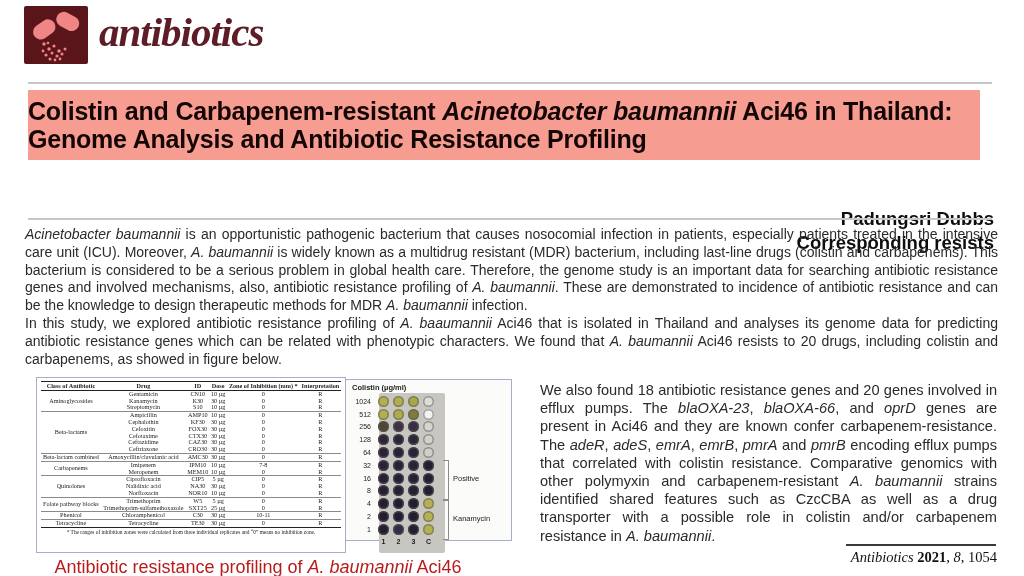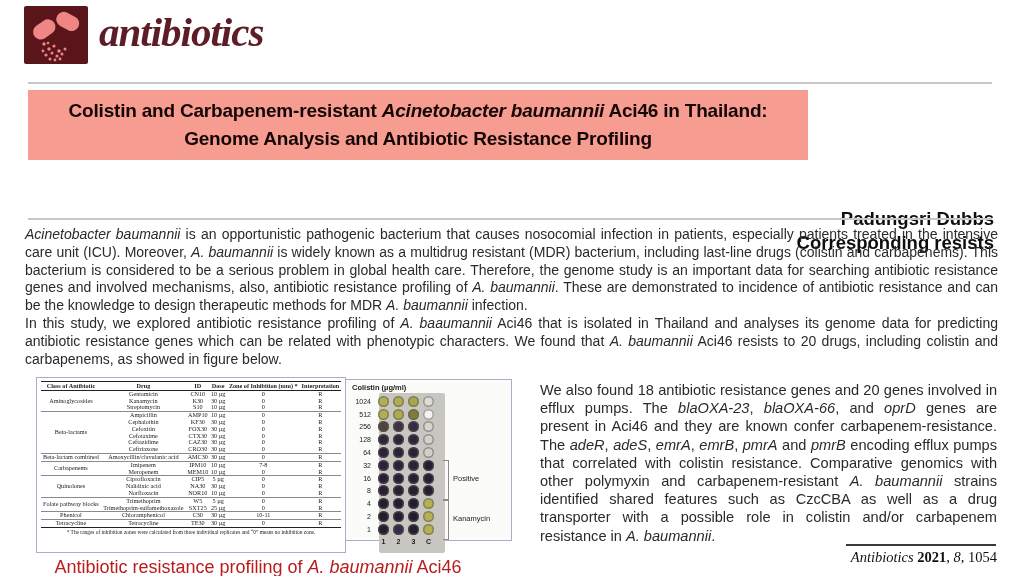--- a/index.html
+++ b/index.html
@@ -10,23 +10,23 @@
   .logo-box{position:absolute;left:24px;top:6px;width:64px;height:58px;background:#5a151b;border-radius:2px;}
   .logo-text{position:absolute;left:99px;top:8px;font-family:"Liberation Serif",serif;
              font-style:italic;font-weight:bold;font-size:41px;color:#5e1c26;letter-spacing:-1px;}
   .meta{position:absolute;right:124px;top:15px;text-align:right;font-size:13.5px;line-height:17.5px;color:#54565c;}
   .mdpi{position:absolute;right:13px;top:11px;width:100px;height:58px;}
 
   .rule{position:absolute;left:28px;width:964px;height:2px;background:#c7c7c7;}
   #rule1{top:82px;} #rule2{top:218px;}
 
   
-  .banner{position:absolute;left:28px;top:90px;width:780px;height:70px;background:#f69c90;
-          display:flex;flex-direction:column;justify-content:center;text-align:center;
-          font-weight:bold;font-size:19px;line-height:28px;color:#150606;letter-spacing:-0.2px;}
+  .banner{position:absolute;left:28px;top:90px;width:952px;height:70px;background:#f69c90;
+          display:flex;flex-direction:column;justify-content:center;
+          font-weight:bold;font-size:25px;line-height:28px;color:#150606;letter-spacing:-0.2px;}
   .author{position:absolute;right:30px;top:163px;text-align:right;font-weight:bold;
           font-size:18.5px;line-height:24px;color:#0e0e0e;margin-top:44px;}
 
   
   .abstract{position:absolute;left:25px;top:226px;width:973px;font-size:14px;line-height:17.8px;
             text-align:justify;color:#2a2a2a;}
   .abstract p{margin:0;}
 
   
   .fig{position:absolute;left:36px;top:377px;width:480px;height:182px;}

